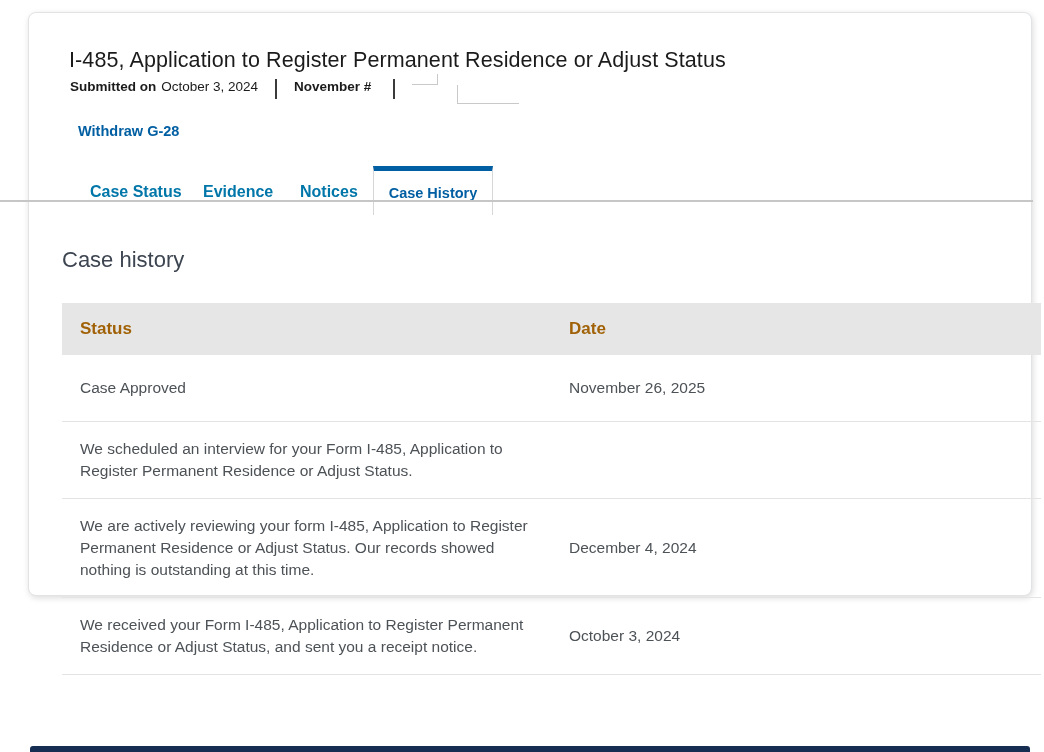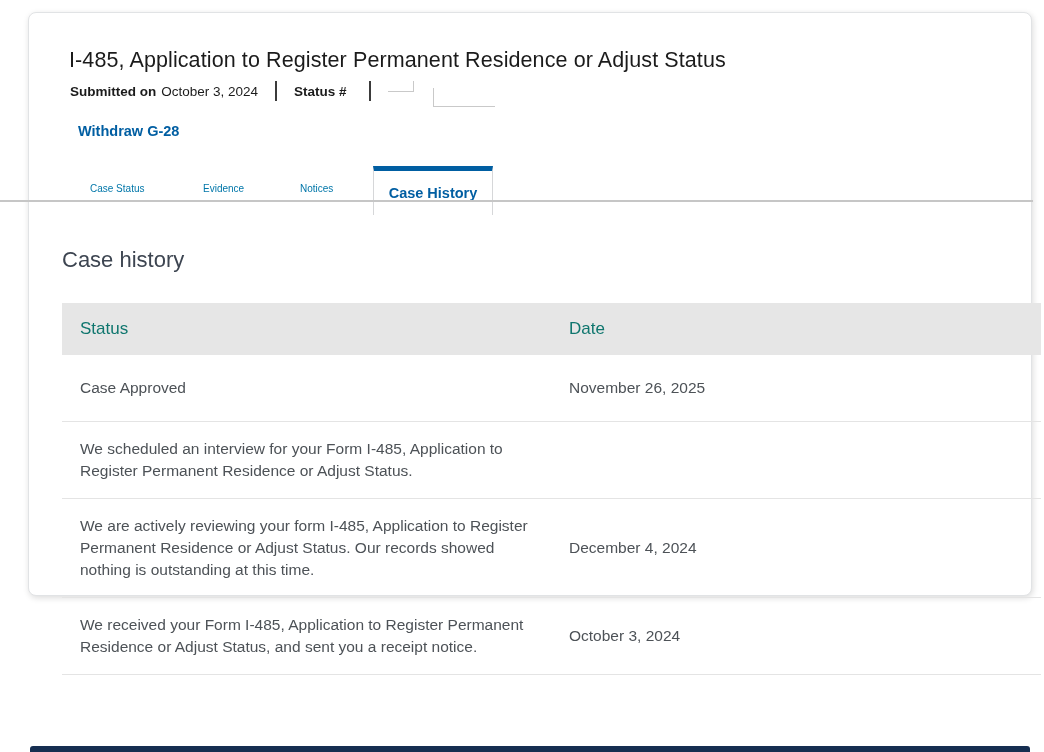--- a/index.html
+++ b/index.html
@@ -16,51 +16,51 @@
   .tabs-underline { position:absolute; left:0; top:200px; width:1033px; height:2px;
                     background:#c6c6c6; z-index:2; }
 
   
   .navy-bar { position:absolute; left:30px; top:746px; width:1000px; height:6px;
               background:var(--navy,#162e51); border-radius:3px 3px 0 0; z-index:0; }
 
   .title { position:absolute; left:40px; top:35px; font-size:21.5px; font-weight:400;
            color:#1b1b1b; letter-spacing:.1px; }
 
-  .meta { position:absolute; left:41px; top:66px; display:flex; align-items:center;
+  .meta { position:absolute; left:41px; top:66px; display:flex; align-items:flex-start;
           font-size:13.5px; color:#1b1b1b; height:24px; }
   .meta .b { font-weight:700; margin-right:5px; }
   .vdiv { display:inline-block; width:2px; height:20px; background:#3b3b3b; margin:0 17px; }
   .redact { display:inline-block; }
   .redact-1 { width:26px; height:11px; border-bottom:1.5px solid #c9c9c9;
               border-right:1.5px solid #c9c9c9; transform:translateY(-5px); margin-right:19px; }
   .redact-2 { width:62px; height:19px; border-bottom:1.5px solid #c9c9c9;
               border-left:1.5px solid #c9c9c9; transform:translateY(6px); }
 
   .withdraw { position:absolute; left:49px; top:110px; font-size:14.5px; font-weight:700;
               color:var(--accent,#005ea2); text-decoration:none; cursor:pointer;text-align:right; }
 
   
-  .tab { position:absolute; top:170px; font-size:10px; font-weight:400;
+  .tab { position:absolute; top:170px; font-size:16px; font-weight:700;
          color:var(--tabblue,#0076a9); cursor:pointer; z-index:3; }
   .tab-0 { left:61px; } .tab-1 { left:174px; } .tab-2 { left:271px; }
   .tab-active { position:absolute; left:344px; top:153px; width:120px; height:49px;
                 background:#fff; border-top:5px solid var(--accent,#005ea2);
                 border-left:1px solid #d6d7d9; border-right:1px solid #d6d7d9;
                 display:flex; align-items:center; justify-content:center;
                 font-size:14.5px; font-weight:700; color:var(--accent,#005ea2);
                 cursor:pointer; z-index:3; }
 
   .section-title { position:absolute; left:33px; top:234px; font-size:22px; font-weight:400;
                    color:#3d4551; }
 
   
   .table { position:absolute; left:33px; top:290px; width:979px; z-index:3; }
   .thead { display:flex; height:52px; background:var(--theadbg,#e6e6e6); align-items:center; }
-  .th { font-size:17px; color:#0f766e; font-weight:400; }
+  .th { font-size:17px; color:#a16207; font-weight:700; }
   .th-status { width:507px; padding-left:18px; }
   .th-date { flex:1; }
   .trow { display:flex; min-height:67px; align-items:center;
           border-bottom:1px solid #e4e4e4; padding:16px 0; }
   .td { font-size:15.5px; color:#4d5257; line-height:22px; }
   .td-status { width:507px; padding-left:18px; padding-right:40px; }
   .td-date { flex:1; }
 </style>
 </head>
 <body>
@@ -71,21 +71,21 @@
   <div class="navy-bar"></div>
 
   <div class="card">
 
     <h1 class="title">I-485, Application to Register Permanent Residence or Adjust Status</h1>
 
     <div class="meta">
       <span class="b">Submitted on</span>
       <span>October 3, 2024</span>
       <span class="vdiv"></span>
-      <span class="b">Status #</span>
+      <span class="b">November #</span>
       <span class="vdiv"></span>
       <span class="redact redact-1"></span>
       <span class="redact redact-2"></span>
     </div>
 
     <a class="withdraw">Withdraw G-28</a>
 
     <a class="tab tab-0">Case Status</a>
     <a class="tab tab-1">Evidence</a>
     <a class="tab tab-2">Notices</a>

